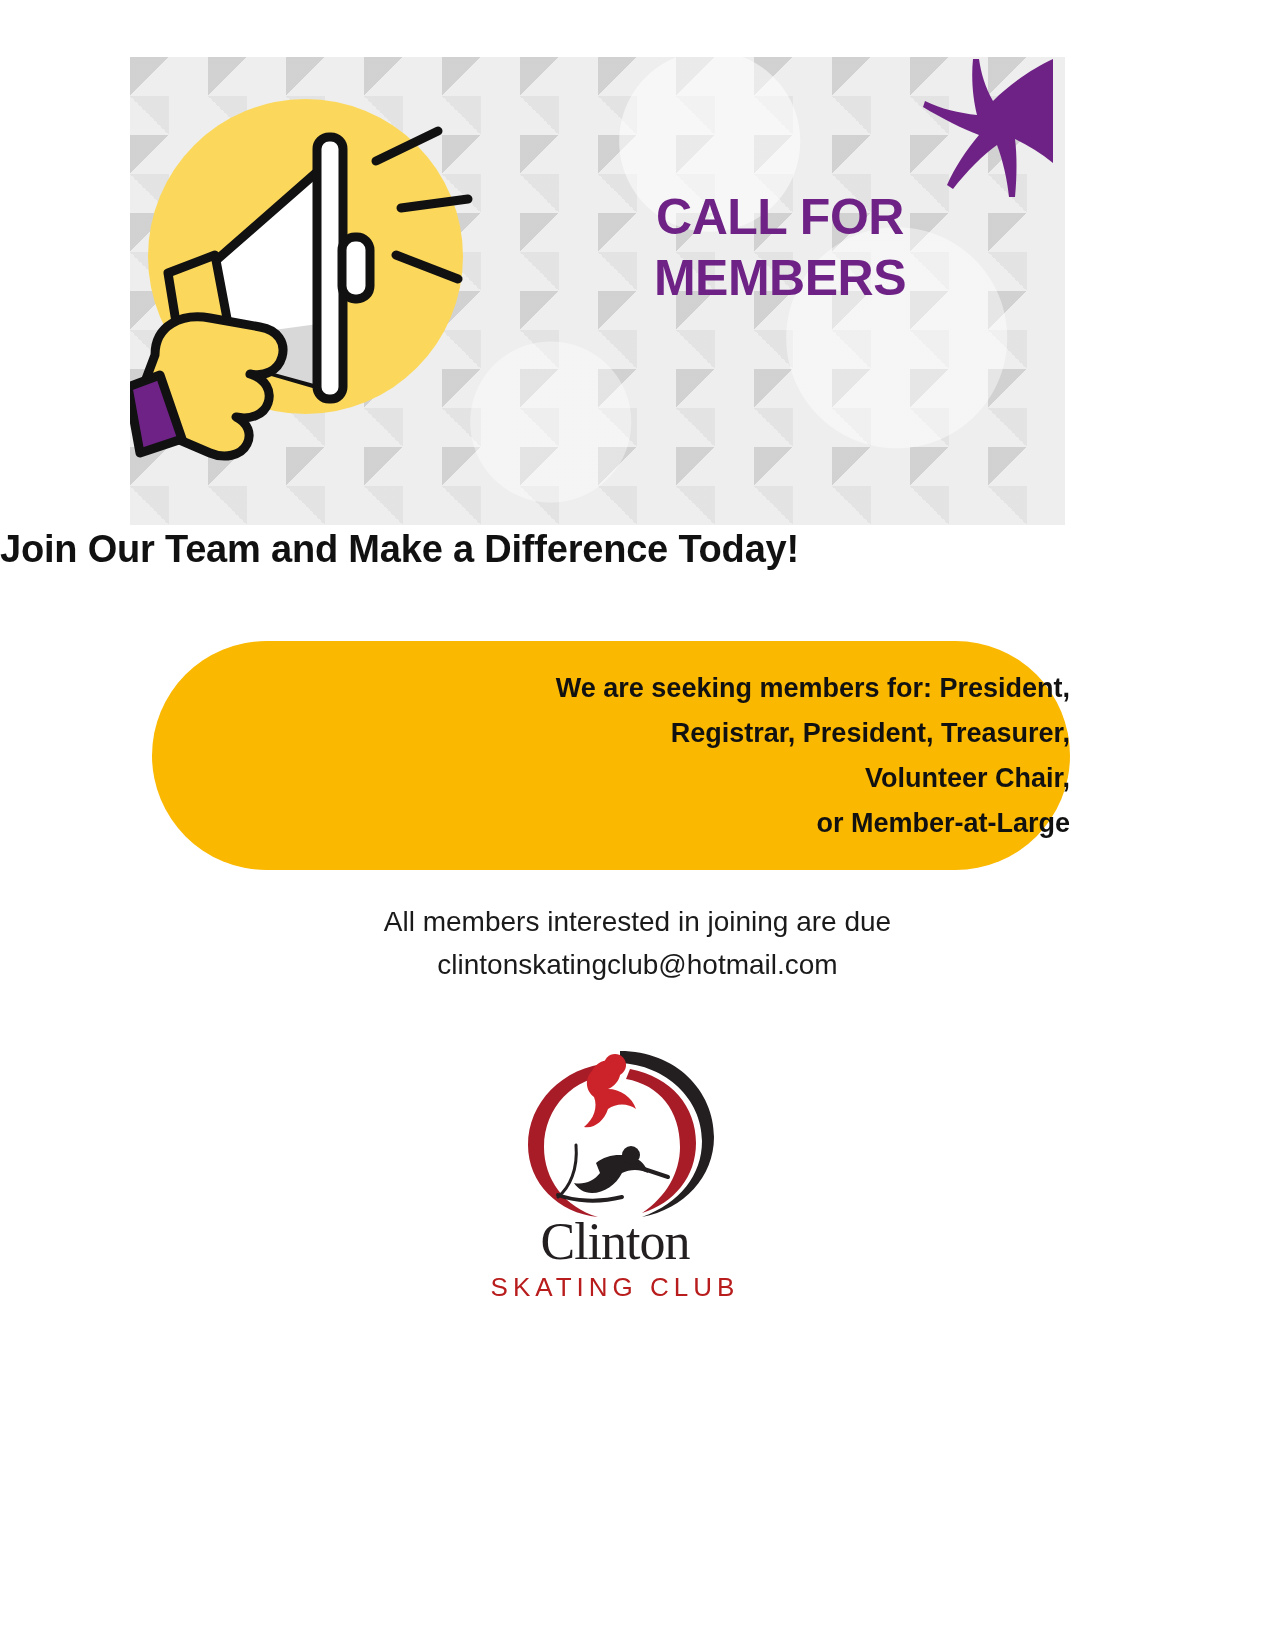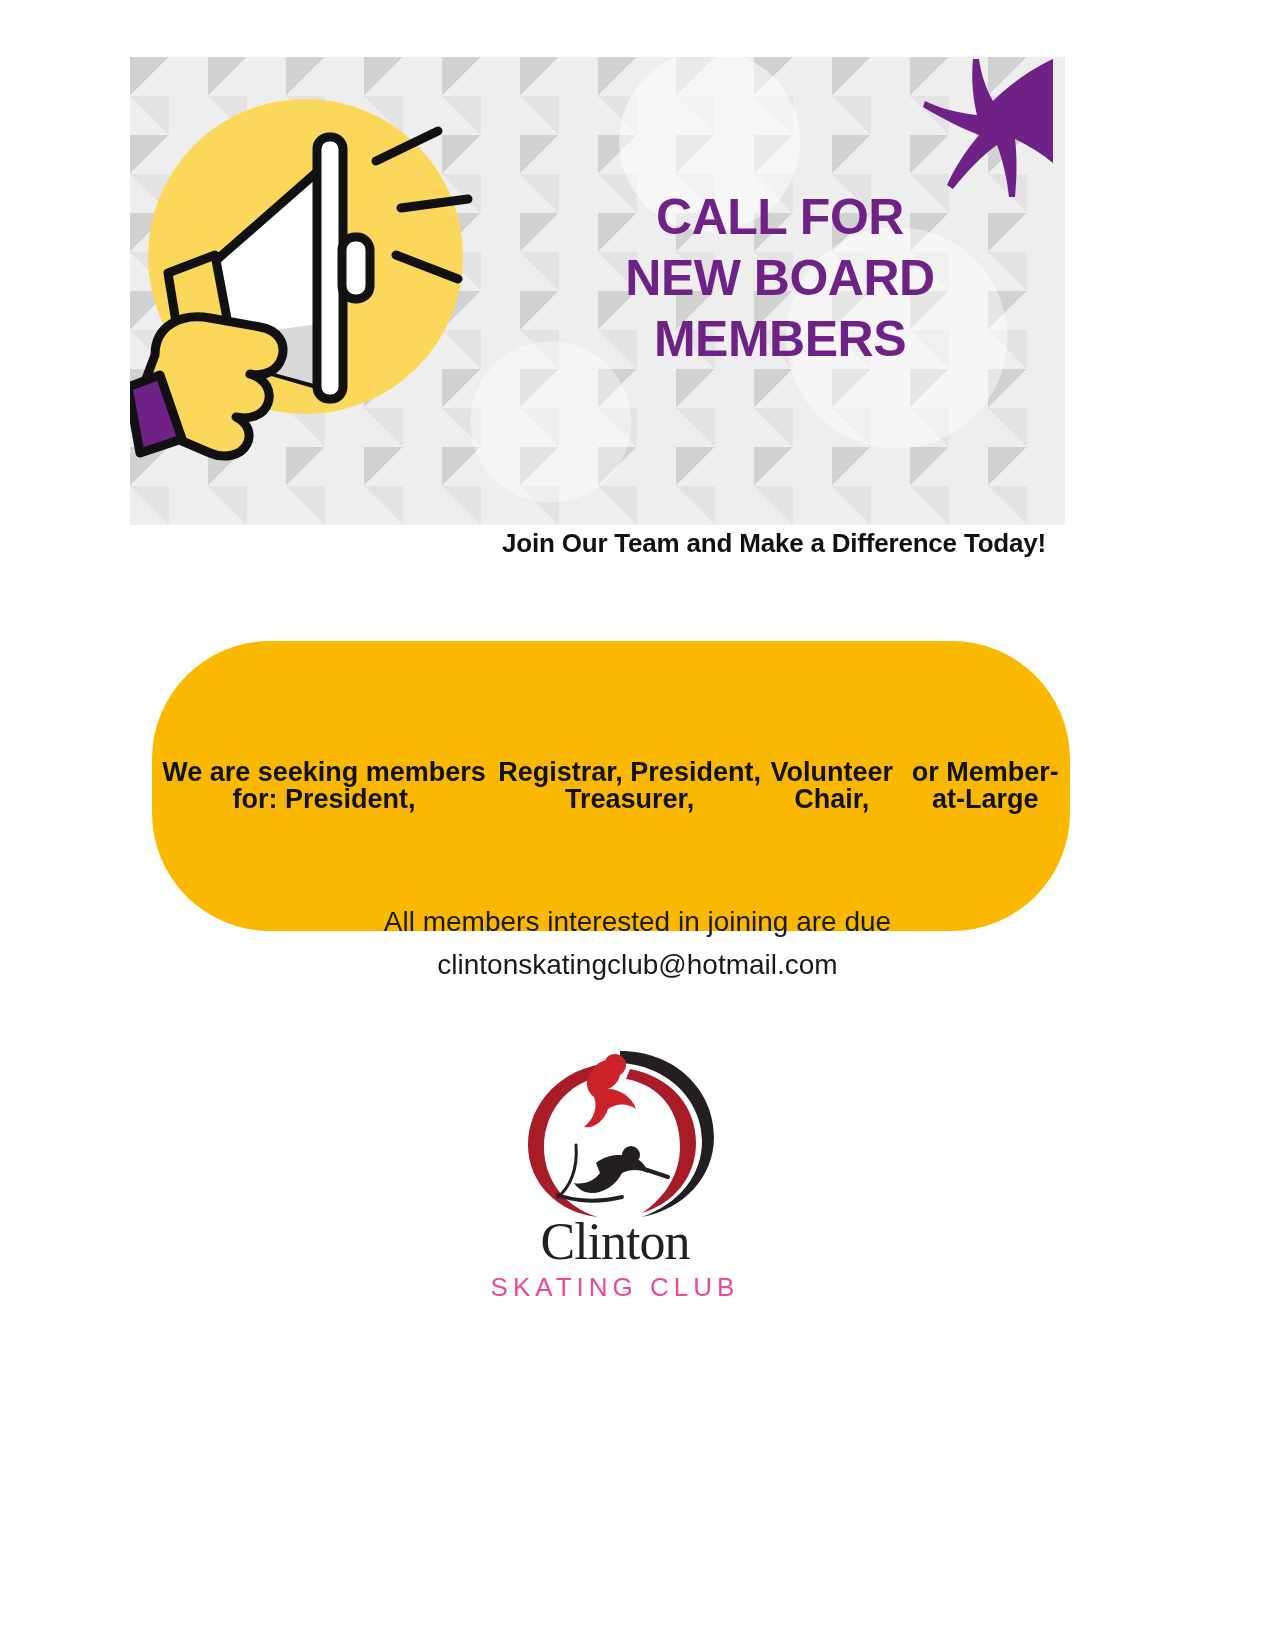--- a/index.html
+++ b/index.html
@@ -83,39 +83,39 @@
   .hero-title .l1 { display:block; }
   .hero-title .l2 { display:block; }
   .hero-title .l3 { display:block; }
 
   
   .subtitle {
     position: absolute;
     left: 0;
     top: 528px;
     width: 1046px;
-    text-align: right;
-    font-size: 26px;
+    text-align: left;
+    font-size: 38px;
     font-weight: bold;
     color: #111111;
     letter-spacing: -0.2px;
   }
 
   
   .pill {
     position: absolute;
     left: 152px;
     top: 641px;
     width: 918px;
-    height: 290px;
+    height: 229px;
     background: #fbb800;
     border-radius: 118px;
     display: flex;
-    flex-direction: row;
-    align-items: center;
+    flex-direction: column;
+    align-items: flex-end;
     justify-content: center;
   }
   .pill .pline {
     font-size: 27px;
     font-weight: bold;
     color: #111111;
     line-height: 1.0;
     margin: 9px 0;
     text-align: center;
   }
@@ -152,21 +152,21 @@
     font-family: "Liberation Serif", serif;
     font-size: 52px;
     color: #231f20;
     line-height: 1;
     margin-top: -4px;
     letter-spacing: -1px;
   }
   .logo-sub {
     text-align: center;
     font-size: 26px;
-    color: #ec4899;
+    color: #b91c1c;
     letter-spacing: 5px;
     margin-top: 4px;
     font-weight: normal;
   }
 </style>
 </head>
 <body>
 
 <div class="hero">
   <div class="hero-bg-grid"></div>
@@ -206,21 +206,20 @@
       <path d="M138 2 C120 10 96 26 78 44 C70 30 66 16 64 2 L58 2 C56 22 58 42 62 58
                C44 56 26 52 10 44 L8 50 C28 62 48 72 64 78
                C52 92 40 110 32 128 L38 132 C52 114 68 98 82 88
                C88 104 92 122 94 140 L100 140 C102 118 102 98 100 82
                C112 88 126 96 138 106 Z" fill="#6f2286"></path>
     </svg>
   </div>
 
   <div class="hero-title">
     <span class="l1">CALL FOR</span>
-    <span class="l2">NEW BOARD</span>
     <span class="l3">MEMBERS</span>
   </div>
 </div>
 
 <div class="subtitle">Join Our Team and Make a Difference Today!</div>
 
 <div class="pill">
   <div class="pline">We are seeking members for: President,</div>
   <div class="pline">Registrar, President, Treasurer,</div>
   <div class="pline">Volunteer Chair,</div>

